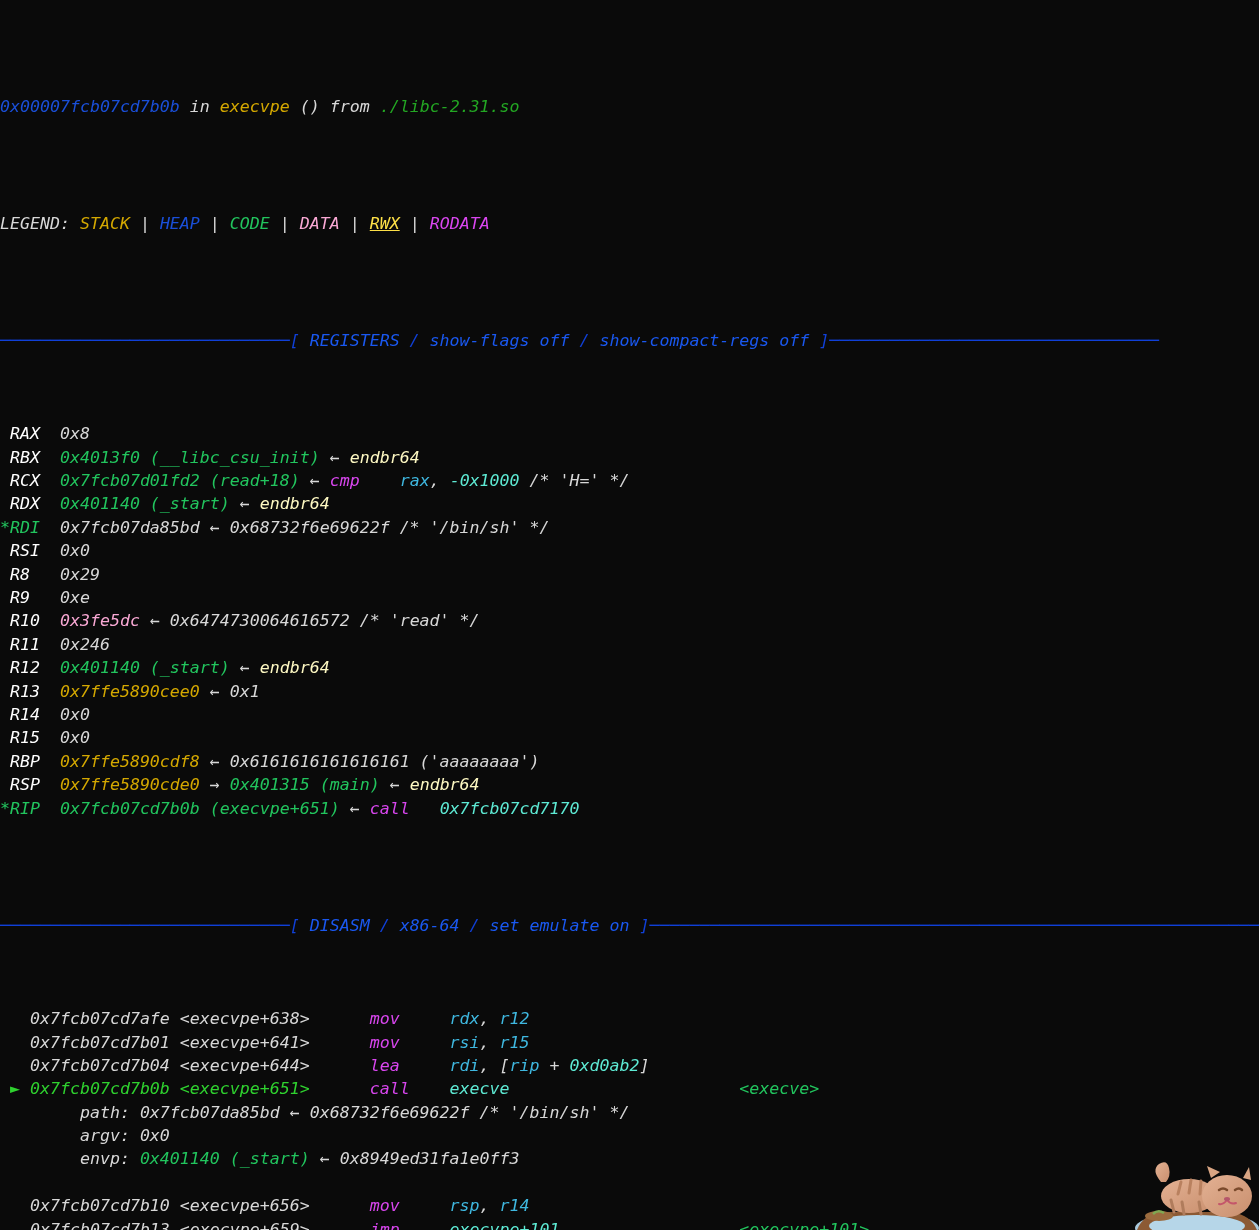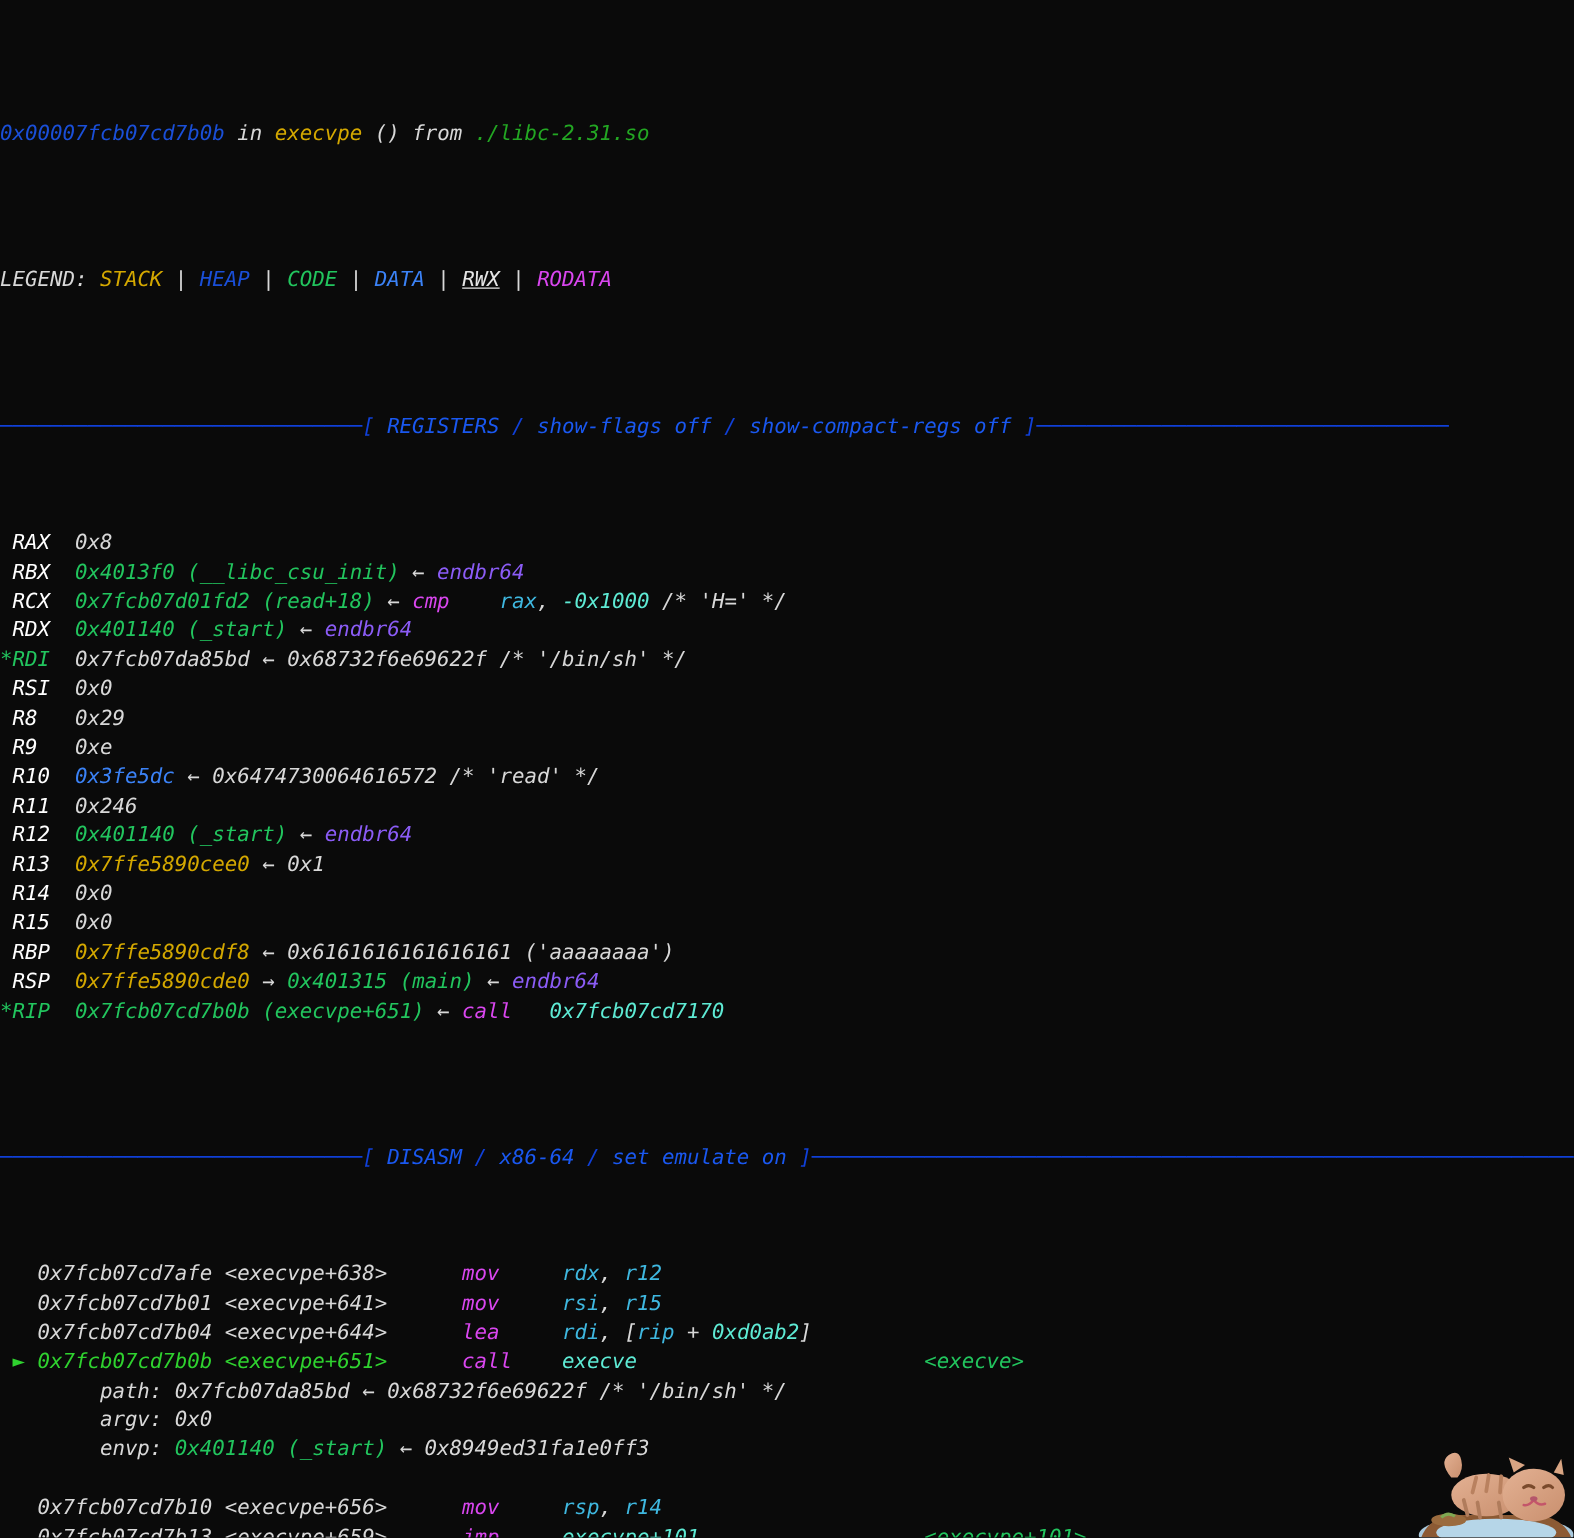--- a/index.html
+++ b/index.html
@@ -30,31 +30,31 @@
     font-style: italic;
   }
   .ln { display: block; height: 23.4px; white-space: pre; }
 
   
   .c-white   { color: #d8d8d8; }
   .c-bwhite  { color: #ffffff; }
   .c-stack   { color: #d4a800; }          
   .c-heap    { color: #1a4fd8; }          
   .c-code    { color: #22c55e; }          
-  .c-data    { color: #3b82f6; }          
+  .c-data    { color: #f9a8d4; }          
   .c-rodata  { color: #d946ef; }
-  .c-rwx     { color: #e5e5e5; text-decoration: underline; }
+  .c-rwx     { color: #fde047; text-decoration: underline; }
   .c-green   { color: #23a723; }          
   .c-bgreen  { color: #2fd22f; }
   .c-mnem    { color: #d946ef; }
   .c-reg     { color: #3fb8e0; }          
   .c-imm     { color: #5eead4; }
   .c-banner  { color: #1040d8; }          
   .c-bantxt  { color: #1a58f0; }
-  .c-endbr   { color: #8b5cf6; }
+  .c-endbr   { color: #fef9c3; }
 
   .rule { color: #1040d8; }
 
   
   .cat {
     position: absolute;
     right: 0px;
     bottom: 0px;
     width: 140px;
     height: 92px;

